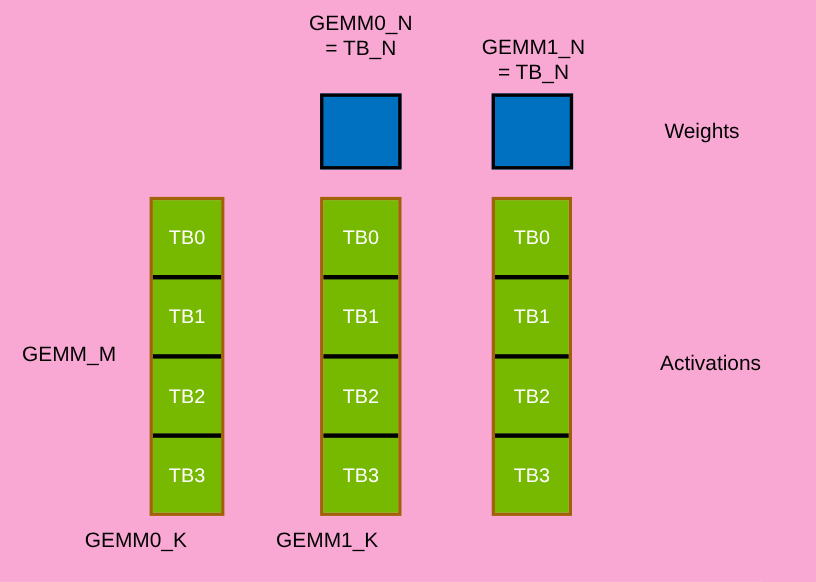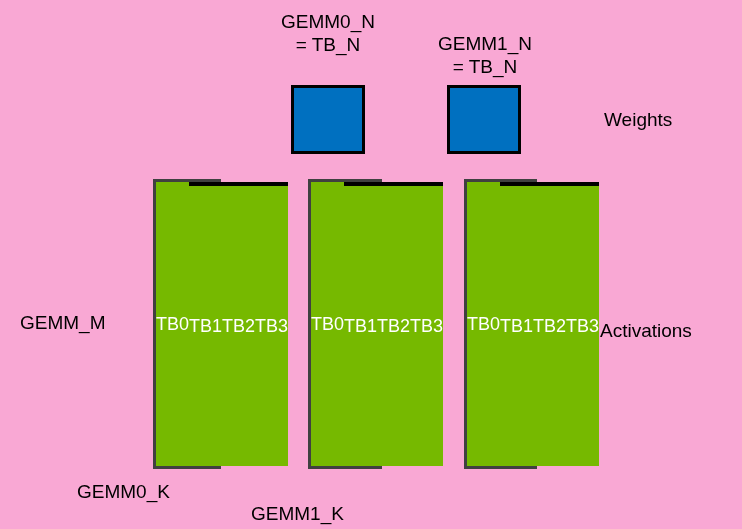--- a/index.html
+++ b/index.html
@@ -33,25 +33,24 @@
     border: 3px solid #000000;
     box-sizing: border-box;
   }
   .weight-1 { left: 291px; }
   .weight-2 { left: 447px; }
 
   .act-column {
     position: absolute;
     top: 179px;
     height: 290px;
-    border: 3px solid #404040;
+    border: 3px solid #a16207;
     box-sizing: border-box;
     display: flex;
-    flex-direction: row;
-    margin-left: 17px;
+    flex-direction: column;
   }
   .col-1 { left: 136px; width: 68px; }
   .col-2 { left: 291px; width: 74px; }
   .col-3 { left: 447px; width: 73px; }
 
   .tb-block {
     flex: 1;
     background: #76B900;
     display: flex;
     align-items: center;
@@ -73,21 +72,21 @@
 
   .bottom-label {
     position: absolute;
     top: 480px;
     width: 150px;
     text-align: left;
     font-size: 19px;
     line-height: 23px;
   }
   .bottom-1 { left: 77px; }
-  .bottom-2 { left: 251px; margin-top: 22px; }
+  .bottom-2 { left: 251px; }
 </style>
 </head>
 <body>
 
 <div class="canvas">
 
   <div class="top-label top-label-1">GEMM0_N
 = TB_N</div>
   <div class="top-label top-label-2">GEMM1_N
 = TB_N</div>

